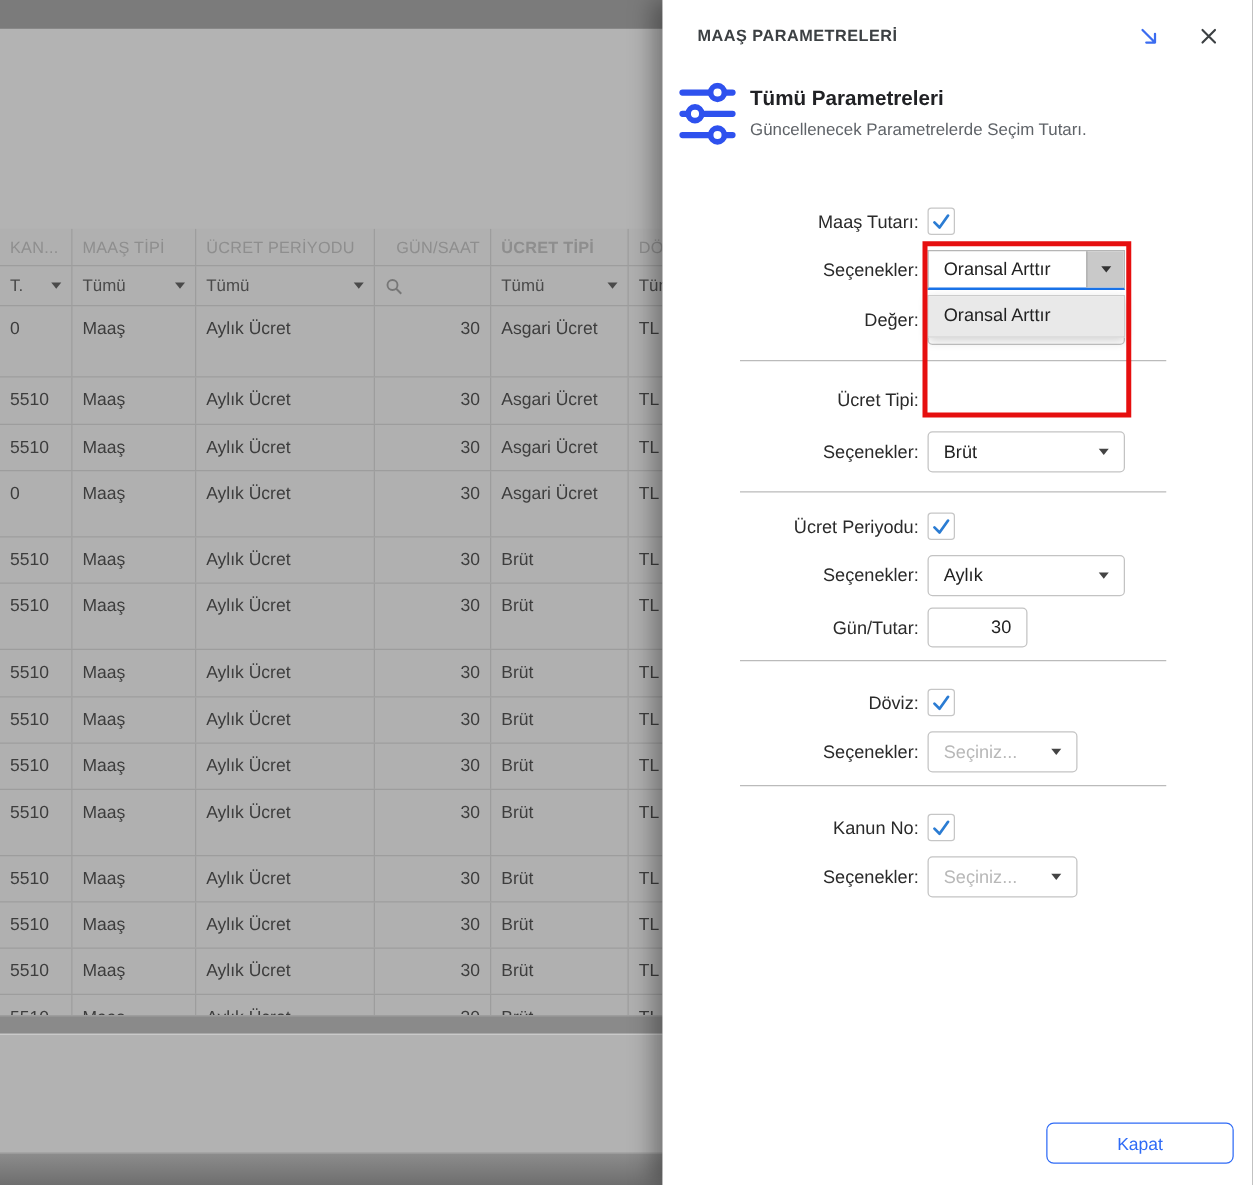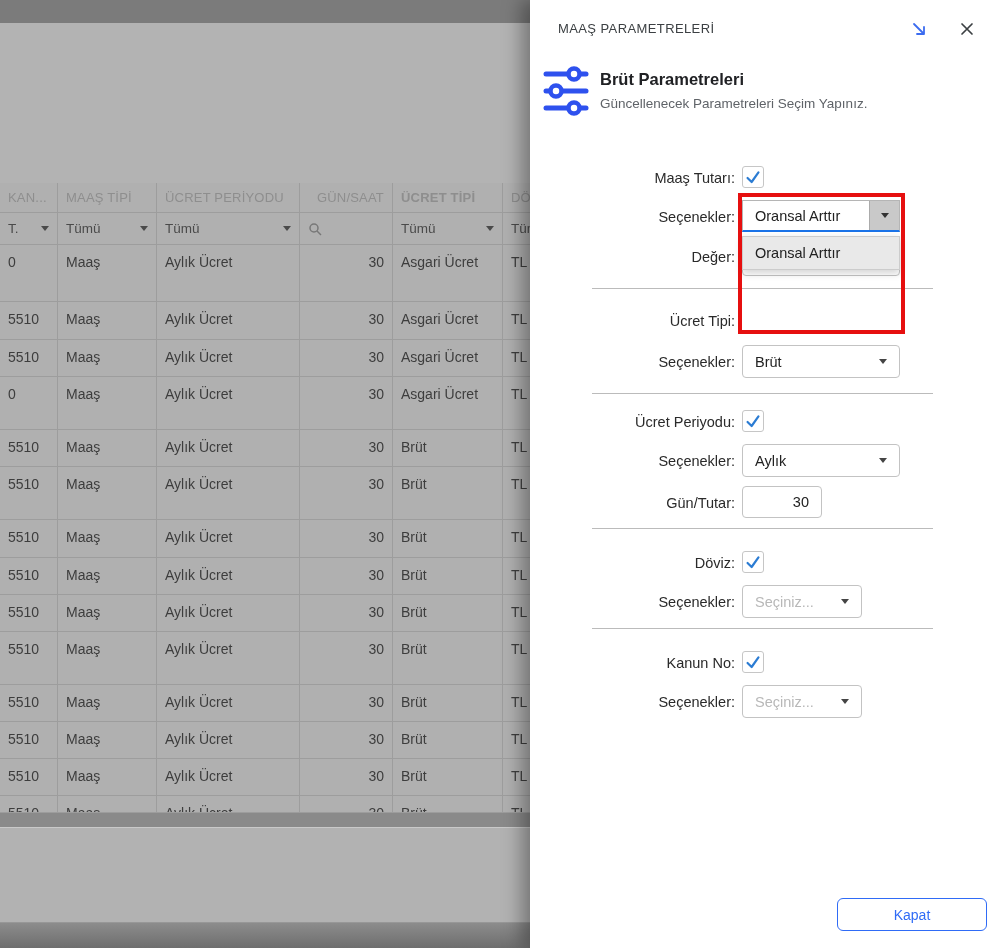--- a/index.html
+++ b/index.html
@@ -20,21 +20,21 @@
   .f-cell{display:flex;align-items:center;padding:0 8px;font-size:13.5px;color:#4a4a4a;}
   .f-caret{margin-left:auto;width:0;height:0;border-left:4px solid transparent;border-right:4px solid transparent;border-top:5px solid #4a4a4a;}
   .t-cell{padding:9px 8px 0 8px;font-size:14px;color:#3d3d3d;}
   .t-right{text-align:right;}
   .hscrollbar{position:absolute;left:0;top:813px;width:530px;height:14px;background:#8a8a8a;}
   .lower-panel{position:absolute;left:0;top:827px;width:530px;height:95px;background:#b2b2b2;border-top:1px solid #c9c9c9;box-sizing:border-box;}
   .bottom-strip{position:absolute;left:0;top:922px;width:530px;height:26px;background:linear-gradient(#8c8c8c,#6e6e6e);border-top:1px solid #979797;box-sizing:border-box;}
   
   .panel{position:absolute;left:530px;top:0;width:472px;height:948px;background:#fff;box-shadow:-8px 0 18px rgba(0,0,0,.35);}
   .panel *{box-sizing:border-box;}
-  .panel-title{position:absolute;left:28px;top:21px;font-size:13px;font-weight:400;color:#3c4043;letter-spacing:.4px;}
+  .panel-title{position:absolute;left:28px;top:21px;font-size:13px;font-weight:700;color:#3c4043;letter-spacing:.4px;}
   .icon-btn{position:absolute;top:18px;width:22px;height:22px;display:flex;align-items:center;justify-content:center;cursor:pointer;}
   .expand-btn{left:378px;}
   .close-btn{left:426px;}
   .intro-icon{position:absolute;left:12px;top:66px;}
   .intro-title{position:absolute;left:70px;top:70px;font-size:16.5px;font-weight:700;color:#202124;}
   .intro-sub{position:absolute;left:70px;top:96px;font-size:13.5px;color:#5f6368;}
   .flabel{position:absolute;left:0;width:205px;text-align:right;font-size:14.5px;color:#2a2a2a;}
   .checkbox{position:absolute;left:212px;width:22px;height:22px;background:#fff;border:1px solid #c6c6c6;border-radius:3px;display:flex;align-items:center;justify-content:center;cursor:pointer;}
   .select{position:absolute;left:212px;width:158px;height:33px;background:#fff;border:1px solid #c3c3c3;border-radius:4px;display:flex;align-items:center;padding:0 12px;font-size:14.5px;color:#222;cursor:pointer;}
   .select .caret{margin-left:auto;width:0;height:0;border-left:4.5px solid transparent;border-right:4.5px solid transparent;border-top:5.5px solid #444;}
@@ -240,22 +240,22 @@
         <line x1="4" y1="25" x2="44" y2="25"></line>
         <line x1="4" y1="42" x2="44" y2="42"></line>
       </g>
       <g stroke="#2e51ee" stroke-width="4.5" fill="#ffffff">
         <circle cx="32" cy="8" r="5.5"></circle>
         <circle cx="14" cy="25" r="5.5"></circle>
         <circle cx="32" cy="42" r="5.5"></circle>
       </g>
     </svg>
   </div>
-  <div class="intro-title">Brüt Parametreleri</div>
-  <div class="intro-sub">Güncellenecek Parametreleri Seçim Yapınız.</div>
+  <div class="intro-title">Tümü Parametreleri</div>
+  <div class="intro-sub">Güncellenecek Parametrelerde Seçim Tutarı.</div>
 
   <div class="flabel" style="top:170px">Maaş Tutarı:</div>
   <div class="checkbox" style="top:166px">
     <svg width="22" height="22" viewBox="0 0 22 22">
         <path d="M5 12 L9.5 16.5 L17 6" stroke="#2b7cd3" stroke-width="2.4" fill="none" stroke-linecap="round" stroke-linejoin="round"></path>
       </svg>
   </div>
 
   <div class="flabel" style="top:209px">Seçenekler:</div>
   <div class="combo">

